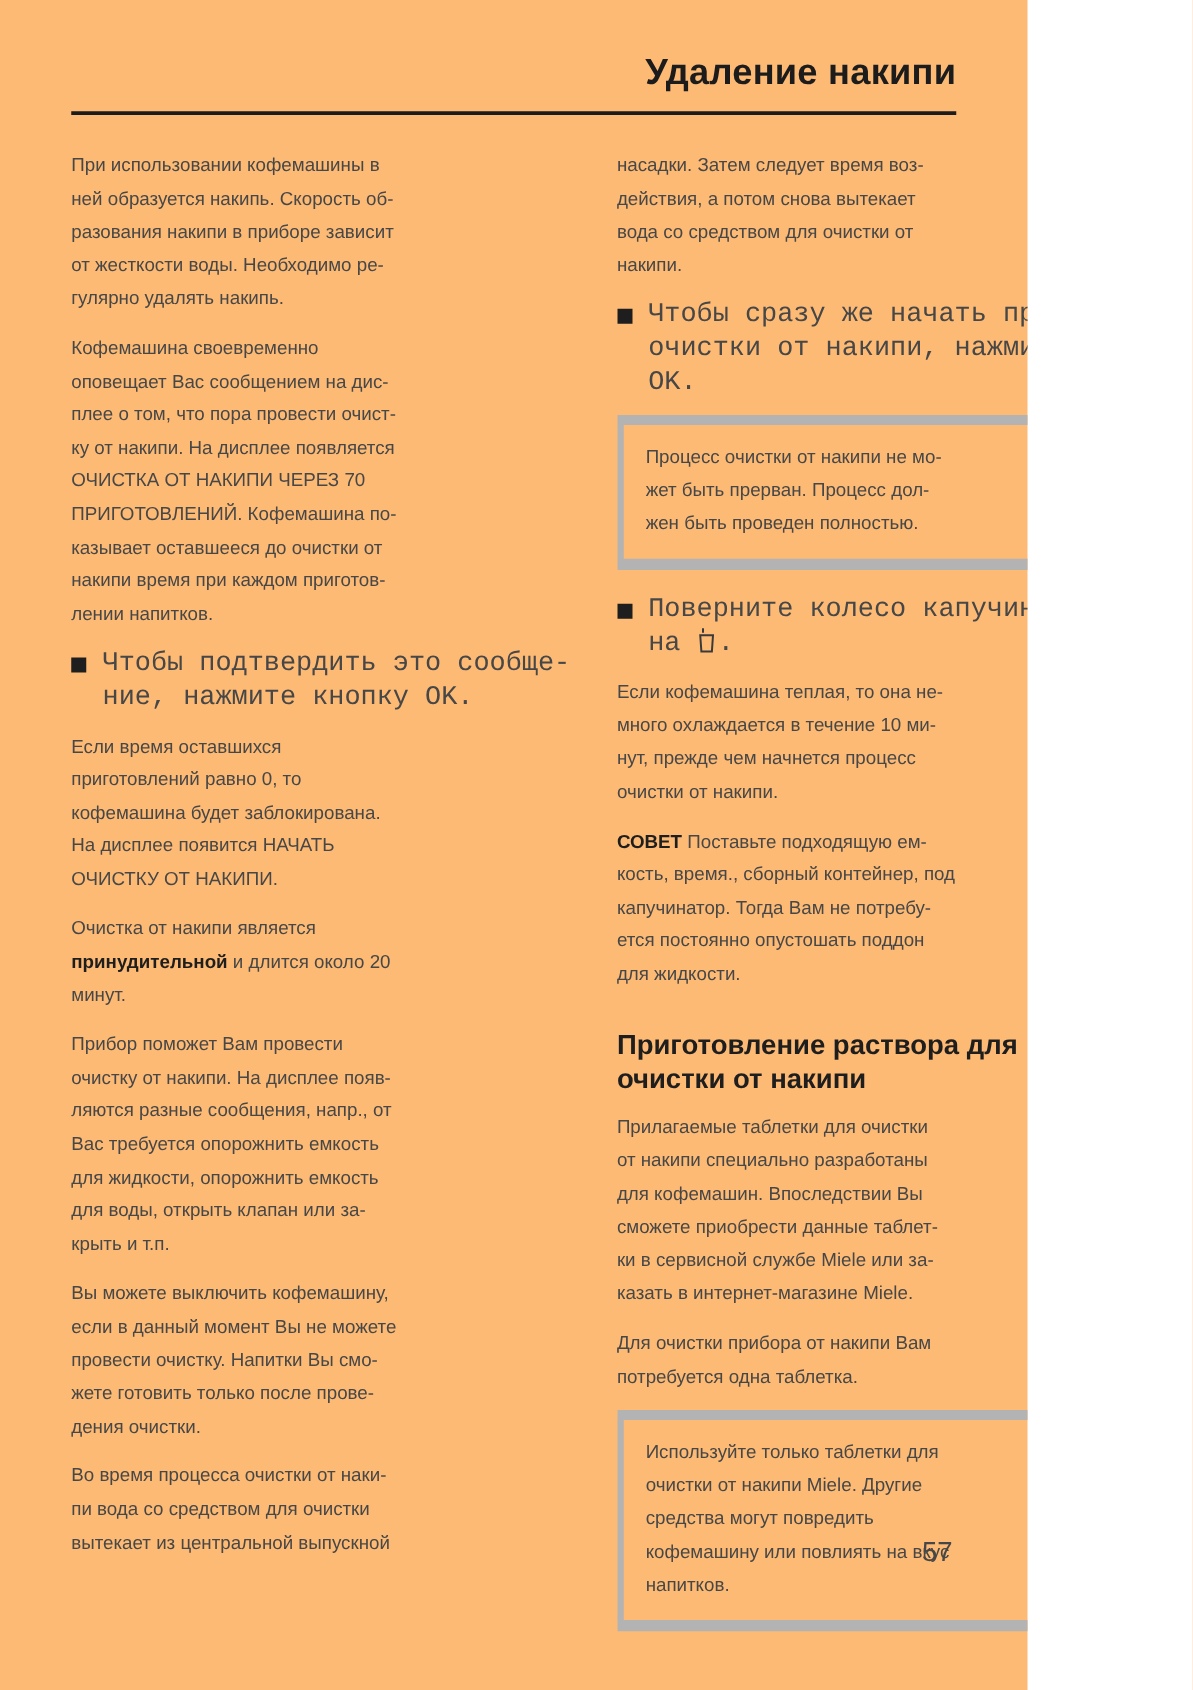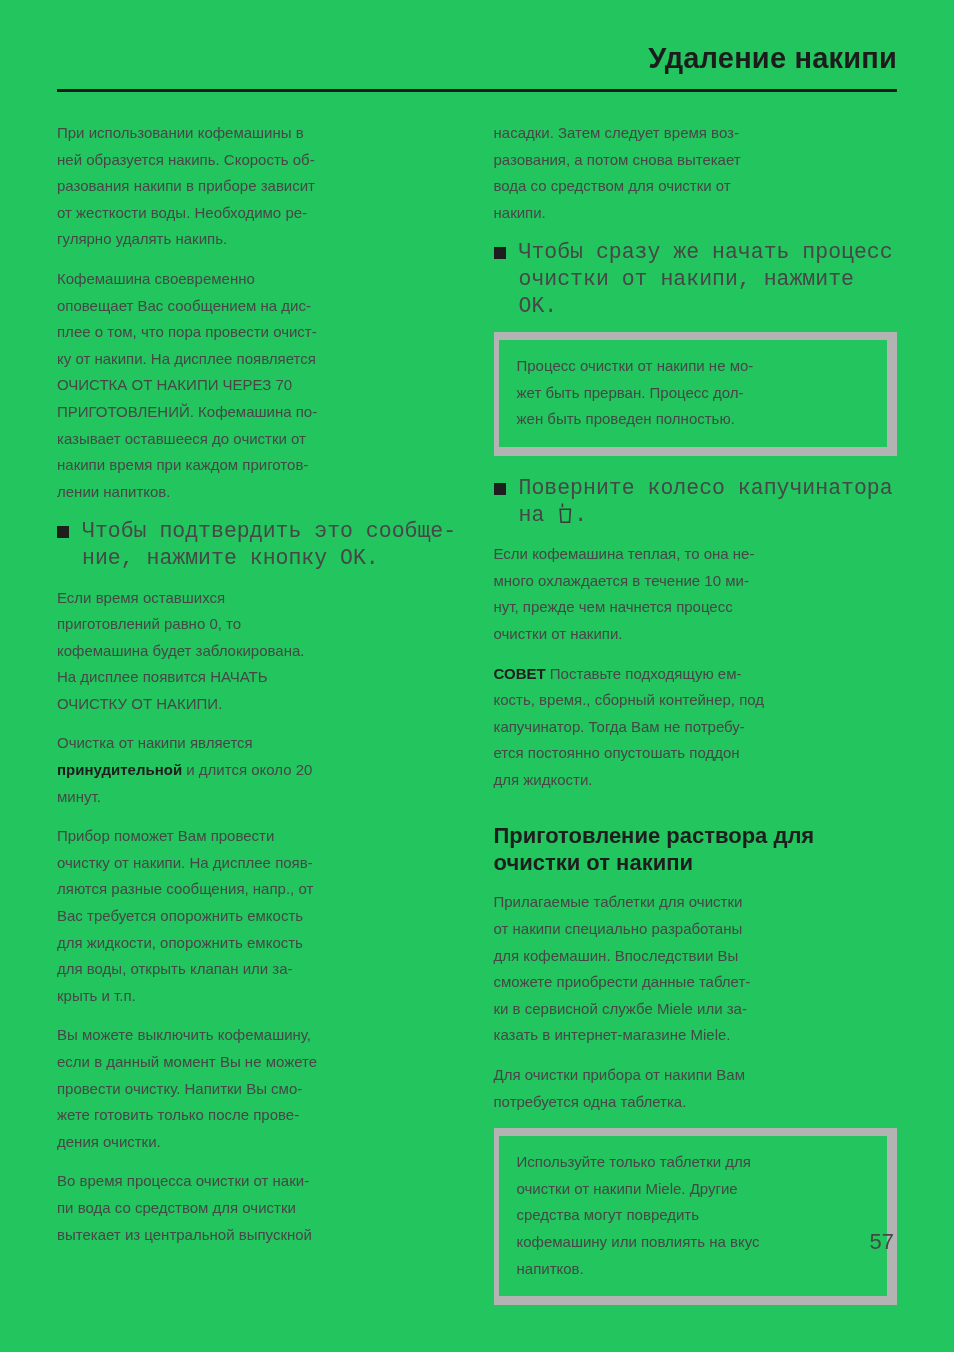--- a/index.html
+++ b/index.html
@@ -2,23 +2,23 @@
 <html><head>
 <meta charset="utf-8">
 <style>
   html, body {
     margin: 0;
     padding: 0;
     background: #ffffff;
   }
   .page {
     position: relative;
-    width: 954px;
+    width: 822px;
     height: 1352px;
-    background: #22c55e;
+    background: #fdba74;
     font-family: "Liberation Sans", "DejaVu Sans", sans-serif;
     color: #474747;
     box-sizing: border-box;
     padding: 42px 57px 0 57px;
     overflow: hidden;
   }
   .page-header { text-align: right; }
   .page-title {
     font-size: 29px;
     font-weight: bold;
@@ -151,21 +151,21 @@
 провести очистку. Напитки Вы смо-
 жете готовить только после прове-
 дения очистки.</p>
       <p class="para">Во время процесса очистки от наки-
 пи вода со средством для очистки
 вытекает из центральной выпускной</p>
     </div>
 
     <div class="col">
       <p class="para">насадки. Затем следует время воз-
-разования, а потом снова вытекает
+действия, а потом снова вытекает
 вода со средством для очистки от
 накипи.</p>
 
       <div class="bullet-item">
         <span class="bullet-square"></span>
         <div class="bullet-text">Чтобы сразу же начать процесс
 очистки от накипи, нажмите OK.</div>
       </div>
 
       <div class="notice-box">

